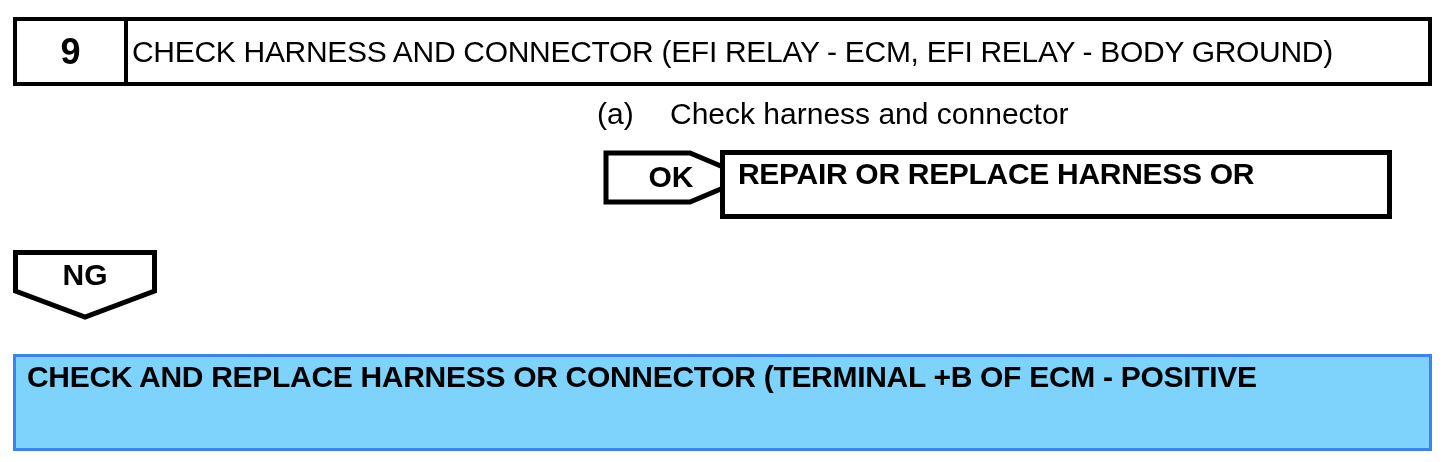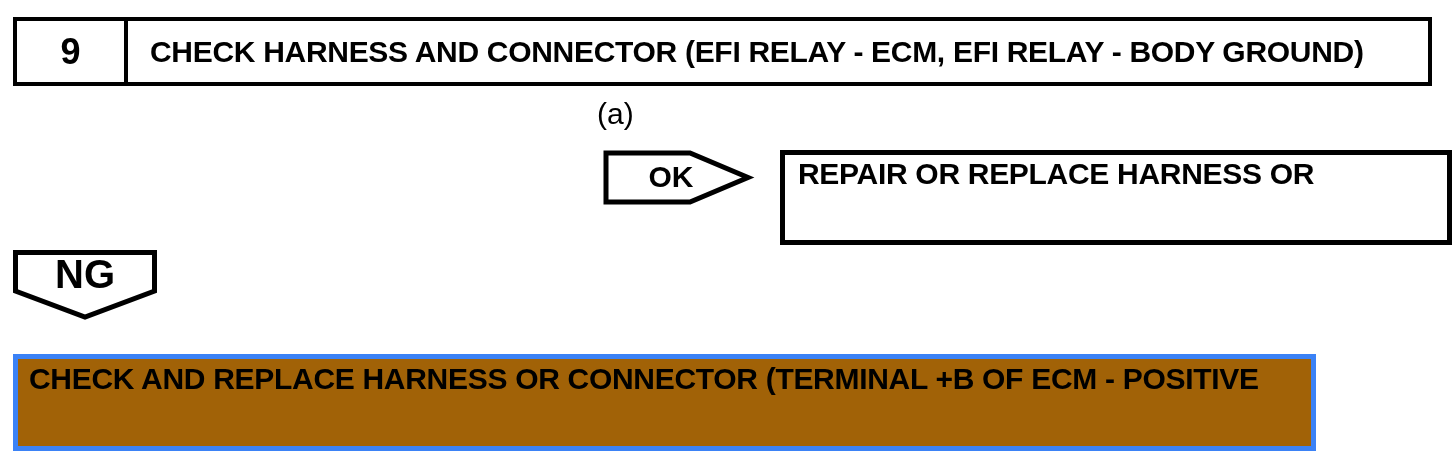--- a/index.html
+++ b/index.html
@@ -26,22 +26,22 @@
   }
   .step-num {
     width: 111px;
     border-right: 4px solid #000;
     display: flex; align-items: center; justify-content: center;
     font-size: 36px; font-weight: bold;
   }
   .step-title {
     flex: 1;
     display: flex; align-items: center;
-    padding-left: 22px;
-    font-size: 30px; font-weight: bold;
+    padding-left: 4px;
+    font-size: 30px; font-weight: normal;
     white-space: nowrap;
     letter-spacing: -0.3px;
   }
   
   .instruction {
     position: absolute;
     left: 597px; top: 96px;
     font-size: 30px; font-weight: normal;
     line-height: 36px;
     display: flex;
@@ -54,60 +54,61 @@
     position: absolute;
     left: 603px; top: 150px; width: 90px; height: 53px;
     display: flex; align-items: center; justify-content: center;
     font-size: 30px; font-weight: bold; padding-left: 46px;
   }
   .ng-arrow-svg { position: absolute; left: 10px; top: 247px; }
   .ng-label {
     position: absolute;
     left: 13px; top: 252px; width: 144px; height: 45px;
     display: flex; align-items: center; justify-content: center;
-    font-size: 40px; font-weight: bold;
+    font-size: 30px; font-weight: bold;
   }
   
   .ok-result-box {
     position: absolute;
-    left: 780px; top: 150px;
-    width: 672px; height: 95px;
+    left: 720px; top: 150px;
+    width: 672px; height: 69px;
     border: 5px solid #000;
     padding: 3px 10px 0 13px;
     font-size: 30px; font-weight: bold;
     line-height: 32px;
     background: #fff;
     letter-spacing: -0.3px;
   }
   .ng-result-box {
     position: absolute;
     left: 13px; top: 354px;
-    width: 1303px; height: 97px;
-    border: 5px solid #3b82f6;
+    width: 1419px; height: 97px;
+    border: 3px solid #3b82f6;
     padding: 4px 14px 0 11px;
     font-size: 30px; font-weight: bold;
     line-height: 31px;
-    background: #a16207;
+    background: #7dd3fc;
     letter-spacing: -0.3px;
     white-space: nowrap;
   }
   .line { white-space: nowrap; }
 </style>
 </head>
 <body>
 
 <div class="canvas">
 
   <div class="step-box">
     <div class="step-num">9</div>
     <div class="step-title">CHECK HARNESS AND CONNECTOR (EFI RELAY - ECM, EFI RELAY - BODY GROUND)</div>
   </div>
 
   <div class="instruction">
     <span class="marker">(a)</span>
+    <span>Check harness and connector</span>
   </div>
 
   <svg class="ok-arrow-svg" width="155" height="62" viewBox="0 0 155 62" aria-hidden="true">
     <polygon points="6,6 90,6 148,30.5 90,55 6,55" fill="#ffffff" stroke="#000000" stroke-width="5" stroke-linejoin="miter"></polygon>
   </svg>
   <div class="ok-label">OK</div>
 
   <div class="ok-result-box">
     <div class="line">REPAIR OR REPLACE HARNESS OR</div>
   </div>

